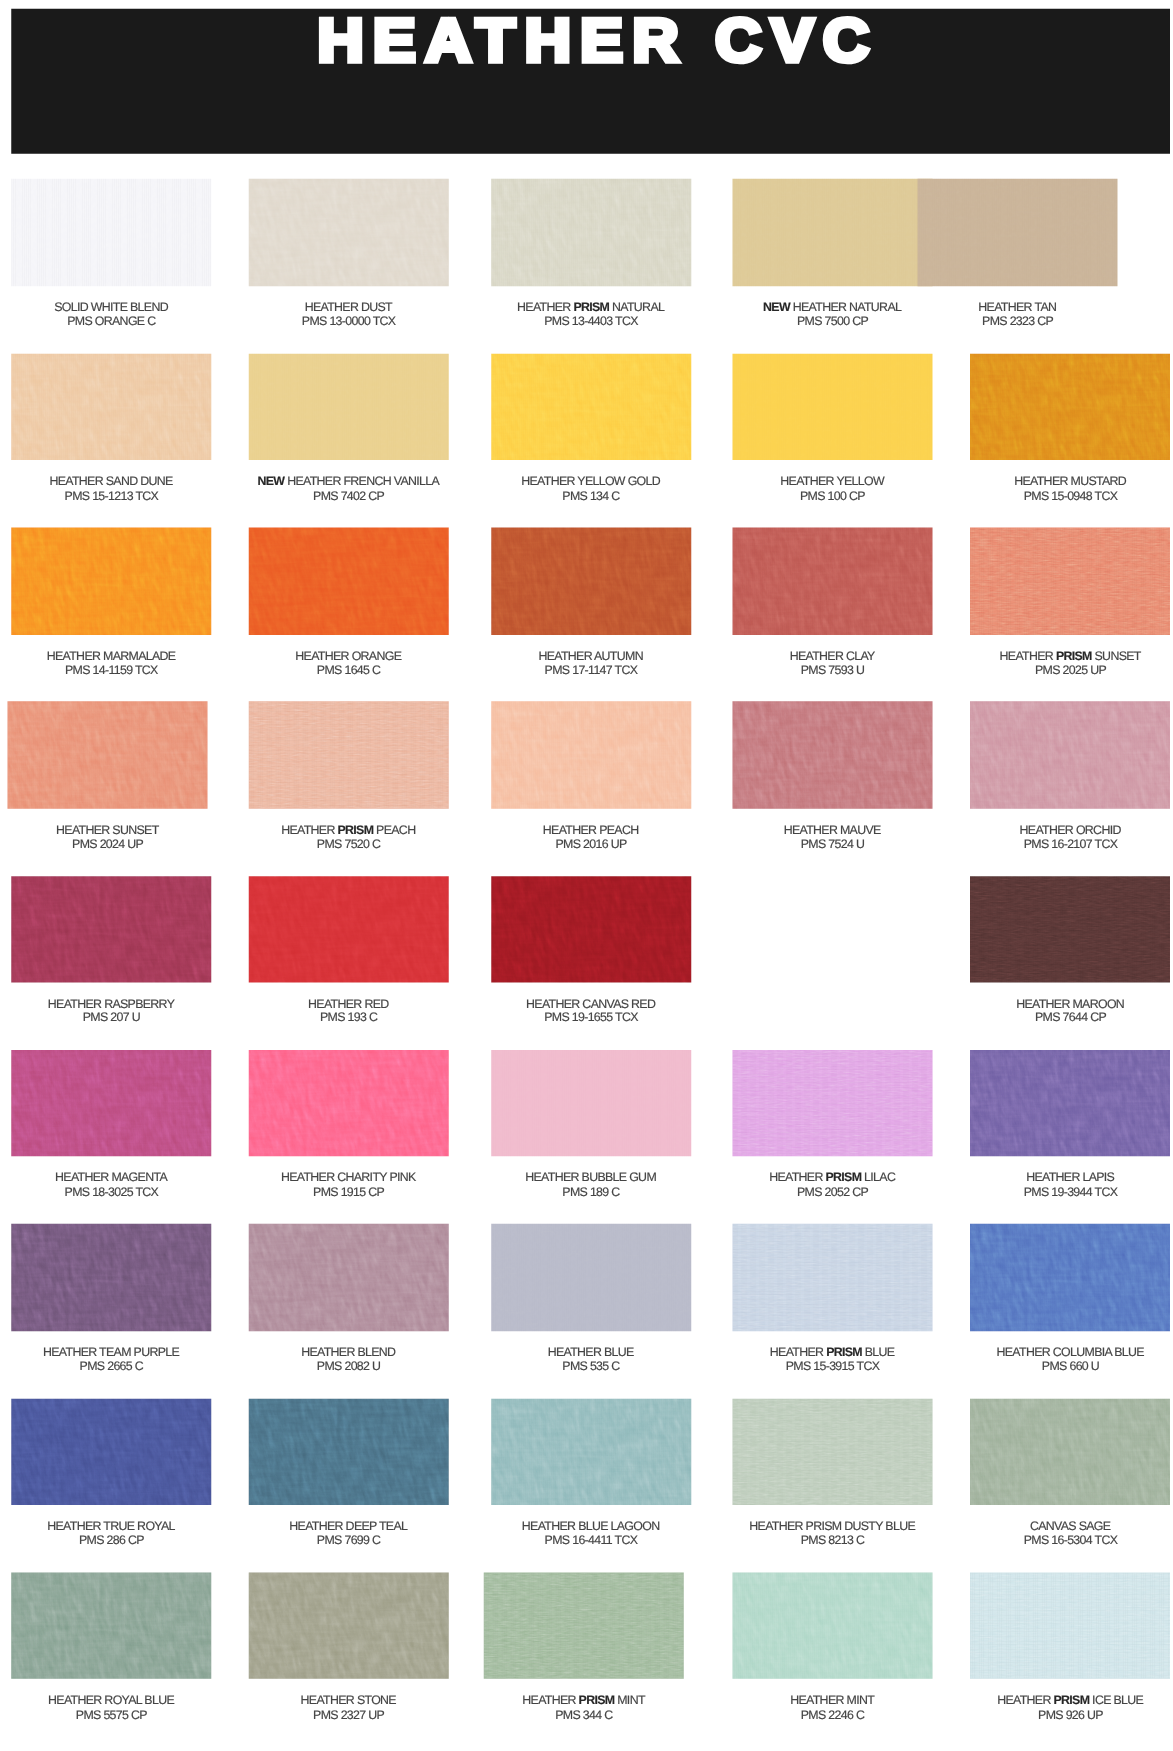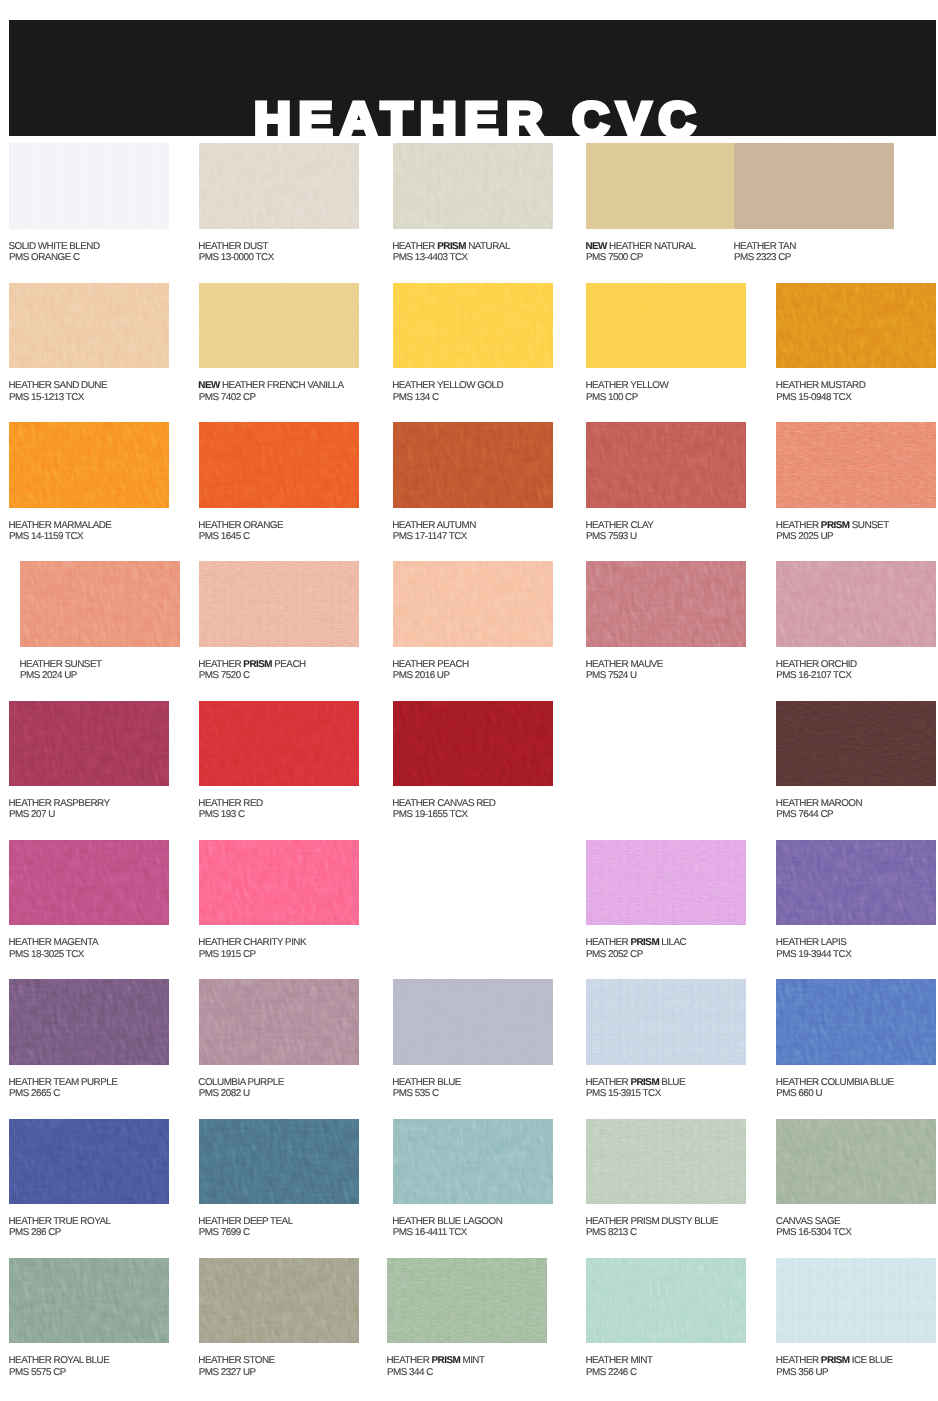--- a/index.html
+++ b/index.html
@@ -1,42 +1,42 @@
 <!DOCTYPE html>
 <html><head>
 <meta charset="utf-8">
 <title>HEATHER CVC</title>
 <style>
   html,body{margin:0;padding:0;background:#ffffff;}
   body{width:938px;height:1401px;overflow:hidden;font-family:"Liberation Sans",sans-serif;
        -webkit-font-smoothing:antialiased;text-rendering:geometricPrecision;}
   .page{position:relative;width:938px;height:1401px;background:#fff;}
   .header{position:absolute;left:9px;top:7px;width:927px;height:116px;
-          background:#1a1a1a;display:flex;align-items:flex-end;justify-content:center;margin-top:13px;}
+          background:#1a1a1a;display:flex;align-items:flex-start;justify-content:center;}
   .header-title{color:#fff;font-family:"Liberation Sans",sans-serif;font-weight:bold;
                 font-size:53.8px;letter-spacing:8.0px;line-height:42px;
                 -webkit-text-stroke:4.8px #fff;
                 transform:scale(0.95,0.90) translate(2.5px,5px);transform-origin:center center;
                 text-indent:8.0px;white-space:nowrap;}
   .grid{position:absolute;left:0;top:0;width:938px;height:1401px;}
   .row{position:absolute;left:0;width:938px;height:120px;}
   .cell{position:absolute;top:0;width:160.2px;}
   .swatch{width:160.2px;height:85.6px;position:relative;overflow:hidden;}
   .tex{position:absolute;inset:0;pointer-events:none;width:100%;height:100%;
        mix-blend-mode:overlay;}
   .tex.band{inset:0;width:100%;height:100%;}
   .tex.diag{inset:auto;left:-45px;top:-52px;width:250px;height:190px;
             transform:rotate(-14deg);transform-origin:center center;}
   .rib{position:absolute;inset:0;pointer-events:none;mix-blend-mode:multiply;}
   .rib.knit{opacity:.3;background-image:repeating-linear-gradient(90deg,rgba(0,0,0,.04) 0 0.5px,rgba(0,0,0,0) 0.5px 1.5px);}
   .rib.flat{opacity:.05;background-image:repeating-linear-gradient(90deg,rgba(0,0,0,.03) 0 0.5px,rgba(0,0,0,0) 0.5px 1.5px);}
   .rib.slub{opacity:.12;background-image:repeating-linear-gradient(90deg,rgba(0,0,0,.045) 0 0.5px,rgba(0,0,0,0) 0.5px 1.6px);}
   .rib.weave{opacity:.26;background-image:repeating-linear-gradient(90deg,rgba(0,0,0,.05) 0 0.5px,rgba(0,0,0,0) 0.5px 1.8px),
                          repeating-linear-gradient(0deg,rgba(0,0,0,.045) 0 0.5px,rgba(0,0,0,0) 0.5px 2.1px);}
-  .label{margin-top:12px;color:#454545;-webkit-text-stroke:0.14px #454545;
+  .label{margin-top:12px;text-align:center;color:#454545;-webkit-text-stroke:0.14px #454545;
          font-size:9.9px;line-height:11.3px;letter-spacing:-0.52px;white-space:nowrap;text-indent:-0.52px;}
   .label b{font-weight:bold;color:#262626;}
 </style>
 </head>
 <body>
 
 <svg width="0" height="0" style="position:absolute;left:-9999px" aria-hidden="true">
     <defs>
   <filter id="tx-knit-0" x="0" y="0" width="100%" height="100%">
         <feTurbulence type="fractalNoise" baseFrequency="0.5 0.25" numOctaves="3" seed="11"></feTurbulence>
@@ -305,21 +305,21 @@
             </svg>
             <svg class="tex band" width="162" height="86" preserveAspectRatio="none">
               <rect width="162" height="86" filter="url(#tx-band-0)" opacity="0.12"></rect>
             </svg>
             <div class="rib weave"></div>
           </div>
         <div class="label"><span>HEATHER </span><b>PRISM</b><span> SUNSET</span><br><span>PMS 2025 UP</span></div>
       </div>
     </div>
     <div class="row" style="top:561.30px">
-      <div class="cell" style="left:20px">
+      <div class="cell" style="left:6px">
         <div class="swatch" style="background-color: rgb(234, 141, 114);">
             <svg class="tex diag" width="250" height="190" preserveAspectRatio="none">
               <rect width="250" height="190" filter="url(#tx-slub-3)" opacity="0.40"></rect>
             </svg>
             <svg class="tex band" width="162" height="86" preserveAspectRatio="none">
               <rect width="162" height="86" filter="url(#tx-band-2)" opacity="0.16"></rect>
             </svg>
             <div class="rib slub"></div>
           </div>
         <div class="label"><span>HEATHER SUNSET</span><b></b><span></span><br><span>PMS 2024 UP</span></div>
@@ -441,20 +441,32 @@
             <svg class="tex diag" width="250" height="190" preserveAspectRatio="none">
               <rect width="250" height="190" filter="url(#tx-slub-2)" opacity="0.40"></rect>
             </svg>
             <svg class="tex band" width="162" height="86" preserveAspectRatio="none">
               <rect width="162" height="86" filter="url(#tx-band-3)" opacity="0.16"></rect>
             </svg>
             <div class="rib slub"></div>
           </div>
         <div class="label"><span>HEATHER CHARITY PINK</span><b></b><span></span><br><span>PMS 1915 CP</span></div>
       </div>
+      <div class="cell" style="left:392.7px">
+        <div class="swatch" style="background-color: rgb(241, 188, 206);">
+            <svg class="tex" width="162" height="86" preserveAspectRatio="none">
+              <rect width="162" height="86" filter="url(#tx-flat-3)" opacity="0.05"></rect>
+            </svg>
+            <svg class="tex band" width="162" height="86" preserveAspectRatio="none">
+              <rect width="162" height="86" filter="url(#tx-band-0)" opacity="0.02"></rect>
+            </svg>
+            <div class="rib flat"></div>
+          </div>
+        <div class="label"><span>HEATHER BUBBLE GUM</span><b></b><span></span><br><span>PMS 189 C</span></div>
+      </div>
       <div class="cell" style="left:585.9px">
         <div class="swatch" style="background-color: rgb(226, 162, 230);">
             <svg class="tex" width="162" height="86" preserveAspectRatio="none">
               <rect width="162" height="86" filter="url(#tx-weave-0)" opacity="0.45"></rect>
             </svg>
             <svg class="tex band" width="162" height="86" preserveAspectRatio="none">
               <rect width="162" height="86" filter="url(#tx-band-1)" opacity="0.12"></rect>
             </svg>
             <div class="rib weave"></div>
           </div>
@@ -489,21 +501,21 @@
       <div class="cell" style="left:198.8px">
         <div class="swatch" style="background-color: rgb(171, 133, 149);">
             <svg class="tex diag" width="250" height="190" preserveAspectRatio="none">
               <rect width="250" height="190" filter="url(#tx-slub-3)" opacity="0.40"></rect>
             </svg>
             <svg class="tex band" width="162" height="86" preserveAspectRatio="none">
               <rect width="162" height="86" filter="url(#tx-band-1)" opacity="0.16"></rect>
             </svg>
             <div class="rib slub"></div>
           </div>
-        <div class="label"><span>COLUMBIA PURPLE</span><b></b><span></span><br><span>PMS 2082 U</span></div>
+        <div class="label"><span>HEATHER BLEND</span><b></b><span></span><br><span>PMS 2082 U</span></div>
       </div>
       <div class="cell" style="left:392.7px">
         <div class="swatch" style="background-color: rgb(186, 188, 203);">
             <svg class="tex" width="162" height="86" preserveAspectRatio="none">
               <rect width="162" height="86" filter="url(#tx-flat-0)" opacity="0.05"></rect>
             </svg>
             <svg class="tex band" width="162" height="86" preserveAspectRatio="none">
               <rect width="162" height="86" filter="url(#tx-band-2)" opacity="0.02"></rect>
             </svg>
             <div class="rib flat"></div>
@@ -649,17 +661,17 @@
       <div class="cell" style="left:776.3px">
         <div class="swatch" style="background-color: rgb(207, 229, 234);">
             <svg class="tex" width="162" height="86" preserveAspectRatio="none">
               <rect width="162" height="86" filter="url(#tx-weave-0)" opacity="0.45"></rect>
             </svg>
             <svg class="tex band" width="162" height="86" preserveAspectRatio="none">
               <rect width="162" height="86" filter="url(#tx-band-0)" opacity="0.12"></rect>
             </svg>
             <div class="rib weave"></div>
           </div>
-        <div class="label"><span>HEATHER </span><b>PRISM</b><span> ICE BLUE</span><br><span>PMS 356 UP</span></div>
+        <div class="label"><span>HEATHER </span><b>PRISM</b><span> ICE BLUE</span><br><span>PMS 926 UP</span></div>
       </div>
     </div>
   </div>
 </div>
 
 </body></html>

